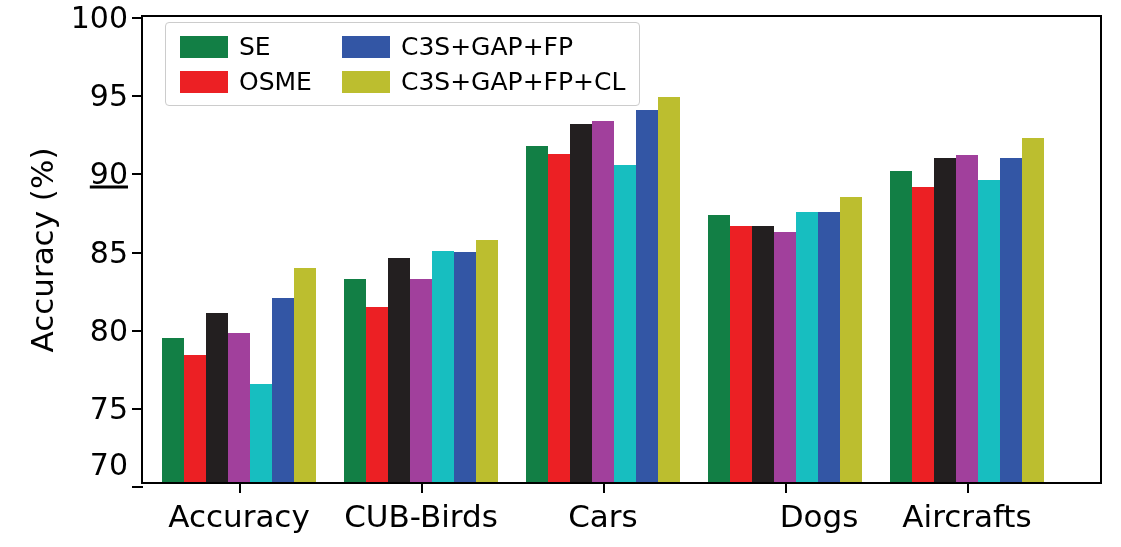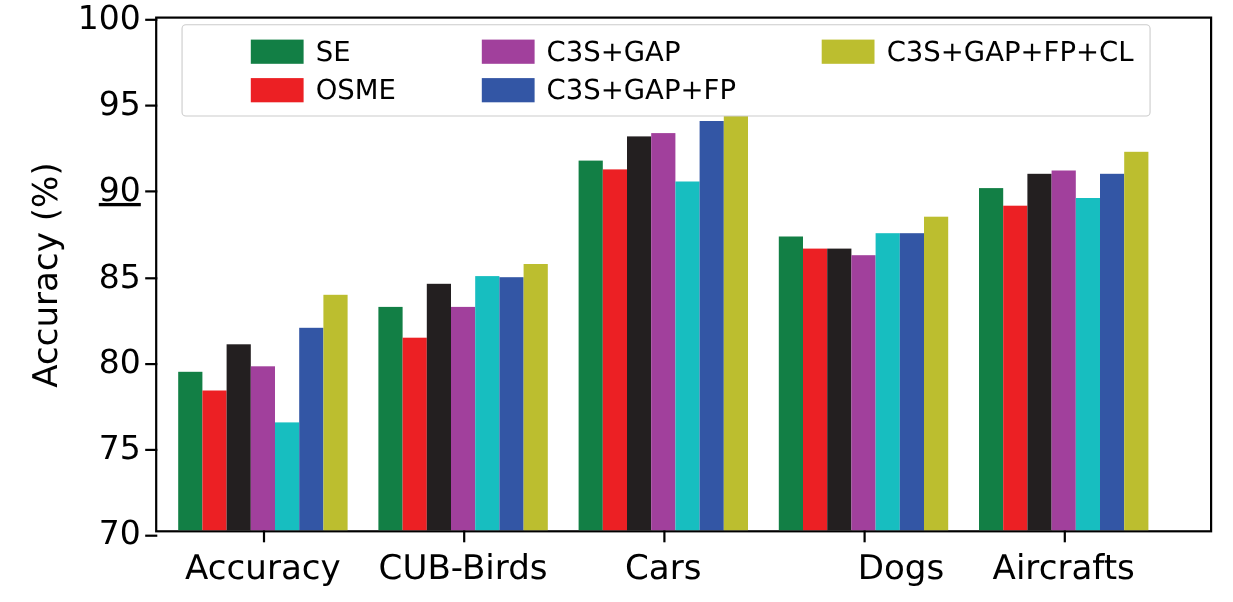--- a/index.html
+++ b/index.html
@@ -84,35 +84,35 @@
     background: #ffffff;
     border: 1px solid #cccccc;
     border-radius: 4px;
     display: grid;
     grid-auto-flow: column;
     grid-template-rows: repeat(2, auto);
     column-gap: 30px;
     row-gap: 6px;
     align-items: center;
   }
-  .legend-entry { display: flex; align-items: center; gap: 11px; margin-left: 48px; }
+  .legend-entry { display: flex; align-items: center; gap: 11px; }
   .legend-swatch { width: 48px; height: 22px; flex: none; }
   .legend-text { font-size: 25px; color: #000; white-space: nowrap; }
 </style>
 </head>
 <body>
 
 <div id="root">
 
   <div class="ylabel">Accuracy (%)</div>
 
   <div class="plot">
     <div class="plot-inner" id="plot-inner">
         <div class="ytick" style="top: 469px;"></div>
-        <div class="ytick-label" style="top: 468px;">70</div>
+        <div class="ytick-label" style="top: 447px;">70</div>
         <div class="ytick" style="top: 390.833px;"></div>
         <div class="ytick-label" style="top: 390.833px;">75</div>
         <div class="ytick" style="top: 312.667px;"></div>
         <div class="ytick-label" style="top: 312.667px;">80</div>
         <div class="ytick" style="top: 234.5px;"></div>
         <div class="ytick-label" style="top: 234.5px;">85</div>
         <div class="ytick" style="top: 156.333px;"></div>
         <div class="ytick-label" style="top: 156.333px; text-decoration: underline;">90</div>
         <div class="ytick" style="top: 78.1667px;"></div>
         <div class="ytick-label" style="top: 78.1667px;">95</div>
@@ -169,24 +169,20 @@
   <div class="legend" id="legend">
       <div class="legend-entry">
         <span class="legend-swatch" style="background: rgb(18, 127, 69);"></span>
         <span class="legend-text">SE</span>
       </div>
       <div class="legend-entry">
         <span class="legend-swatch" style="background: rgb(236, 32, 36);"></span>
         <span class="legend-text">OSME</span>
       </div>
       <div class="legend-entry">
-        <span class="legend-swatch" style="background: rgb(161, 64, 156);"></span>
-        <span class="legend-text">C3S+GAP</span>
-      </div>
-      <div class="legend-entry">
         <span class="legend-swatch" style="background: rgb(51, 86, 165);"></span>
         <span class="legend-text">C3S+GAP+FP</span>
       </div>
       <div class="legend-entry">
         <span class="legend-swatch" style="background: rgb(188, 190, 47);"></span>
         <span class="legend-text">C3S+GAP+FP+CL</span>
       </div>
     </div>
 
 </div>

